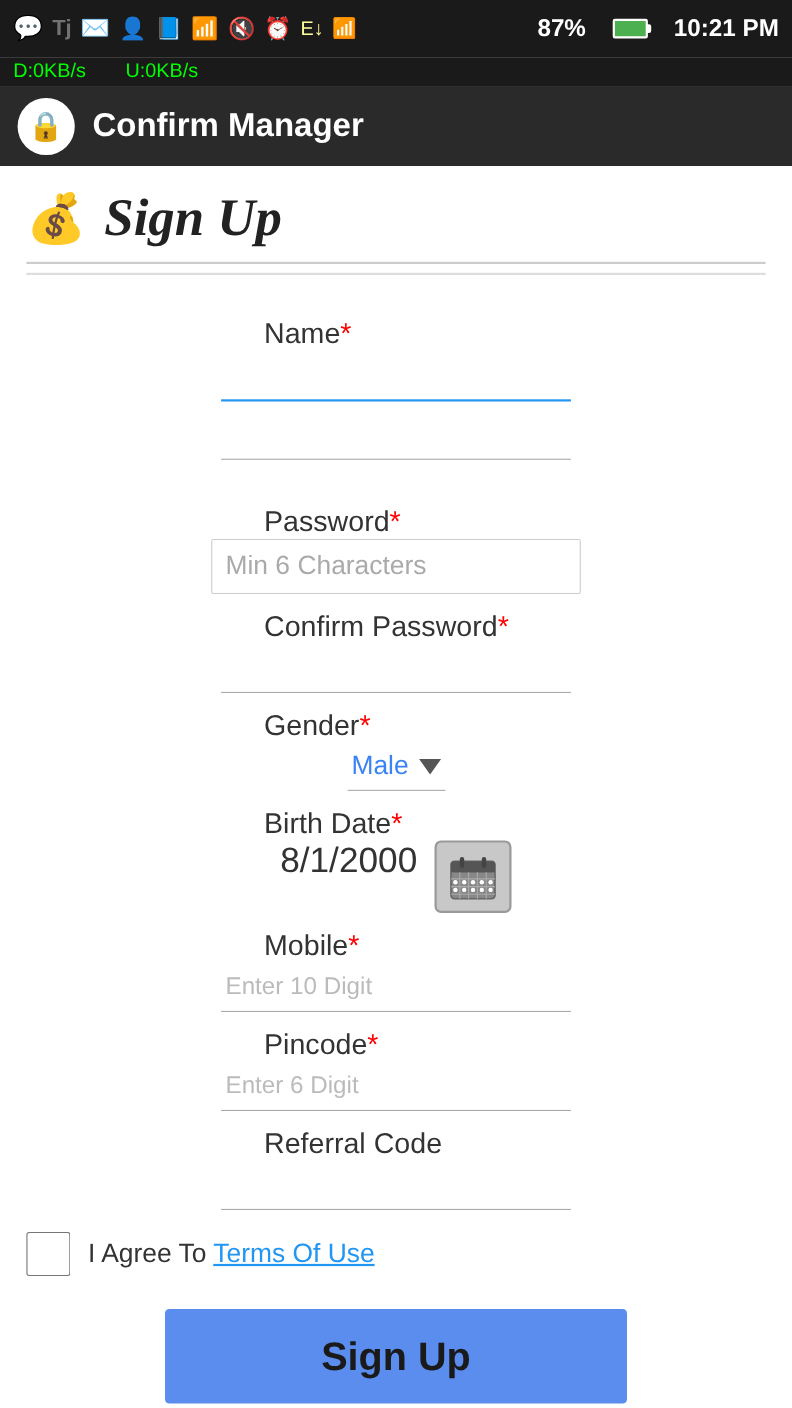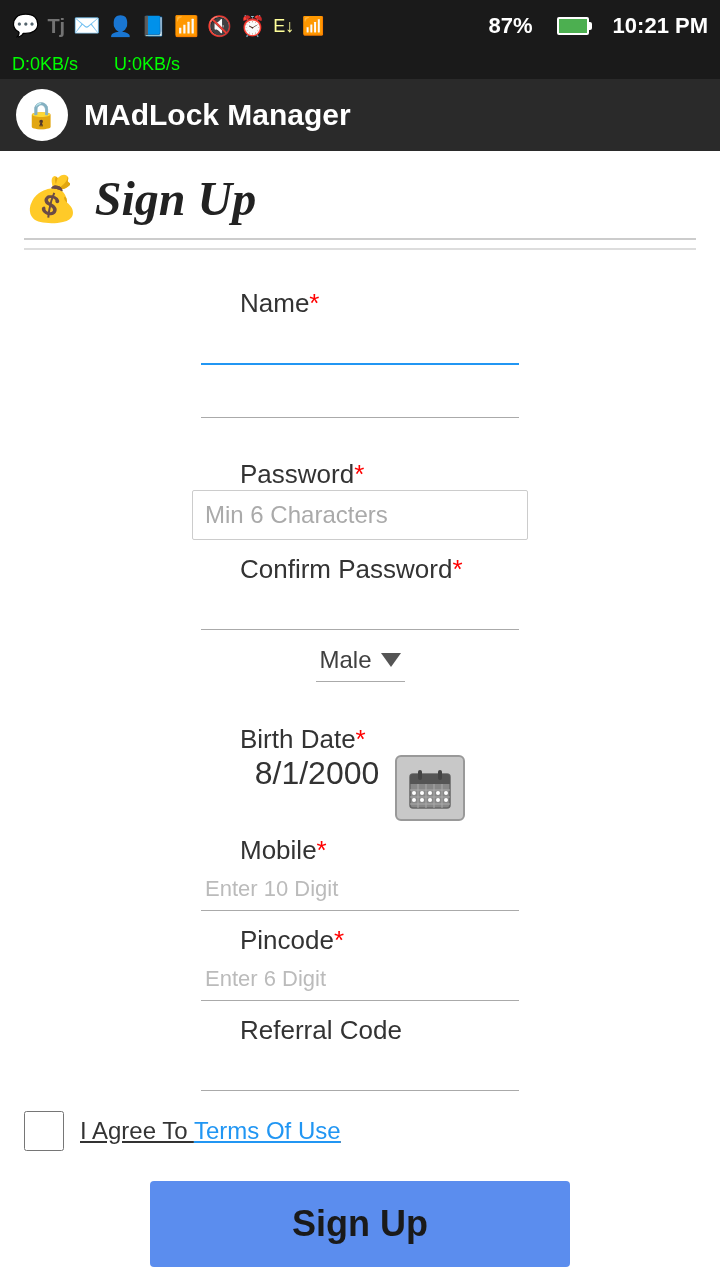--- a/index.html
+++ b/index.html
@@ -186,21 +186,21 @@
       width: 100%;
     }
     .gender-select {
       width: 100%;
       border: none;
       border-bottom: 1.5px solid #aaa;
       font-size: 24px;
       padding: 8px 4px;
       appearance: none;
       background: transparent;
-      color: #404040;
+      color: #3b82f6;
       outline: none;
     }
     .gender-arrow {
       position: absolute;
       right: 4px;
       top: 50%;
       transform: translateY(-50%);
       width: 0;
       height: 0;
       border-left: 10px solid transparent;
@@ -264,21 +264,20 @@
     .terms-checkbox {
       width: 40px;
       height: 40px;
       border: 2px solid #666;
       background: white;
       flex-shrink: 0;
     }
     .terms-label {
       font-size: 24px;
       color: #333;
-      text-decoration: underline;
     }
     .terms-link {
       color: #2196F3;
       text-decoration: underline;
     }
 
     
     .signup-btn-wrapper {
       display: flex;
       justify-content: center;
@@ -328,21 +327,21 @@
 
 <div class="network-bar">
   <span>D:0KB/s</span>
   <span>U:0KB/s</span>
 </div>
 
 <div class="app-header">
   <div class="app-logo">
     <span style="font-size:26px;">🔒</span>
   </div>
-  <span class="app-title">MAdLock Manager</span>
+  <span class="app-title">Confirm Manager</span>
 </div>
 
 <div class="main-content">
 
   <div class="page-header">
     <span class="page-icon">💰</span>
     <span class="page-title-text">Sign Up</span>
   </div>
 
   <div class="divider-line"></div>
@@ -376,20 +375,23 @@
     <div class="form-row">
       <div class="form-label">
         <span>Confirm Password</span><span class="required-star">*</span>
       </div>
       <div class="form-input-area">
         <input type="password" class="form-input" style="">
       </div>
     </div>
 
     <div class="form-row">
+      <div class="form-label">
+        <span>Gender</span><span class="required-star">*</span>
+      </div>
       <div class="form-input-area">
         <div class="gender-select-wrapper">
           <select class="gender-select">
             <option value="Male">Male</option>
             <option value="Female">Female</option>
             <option value="Other">Other</option>
           </select>
           <div class="gender-arrow"></div>
         </div>
       </div>

